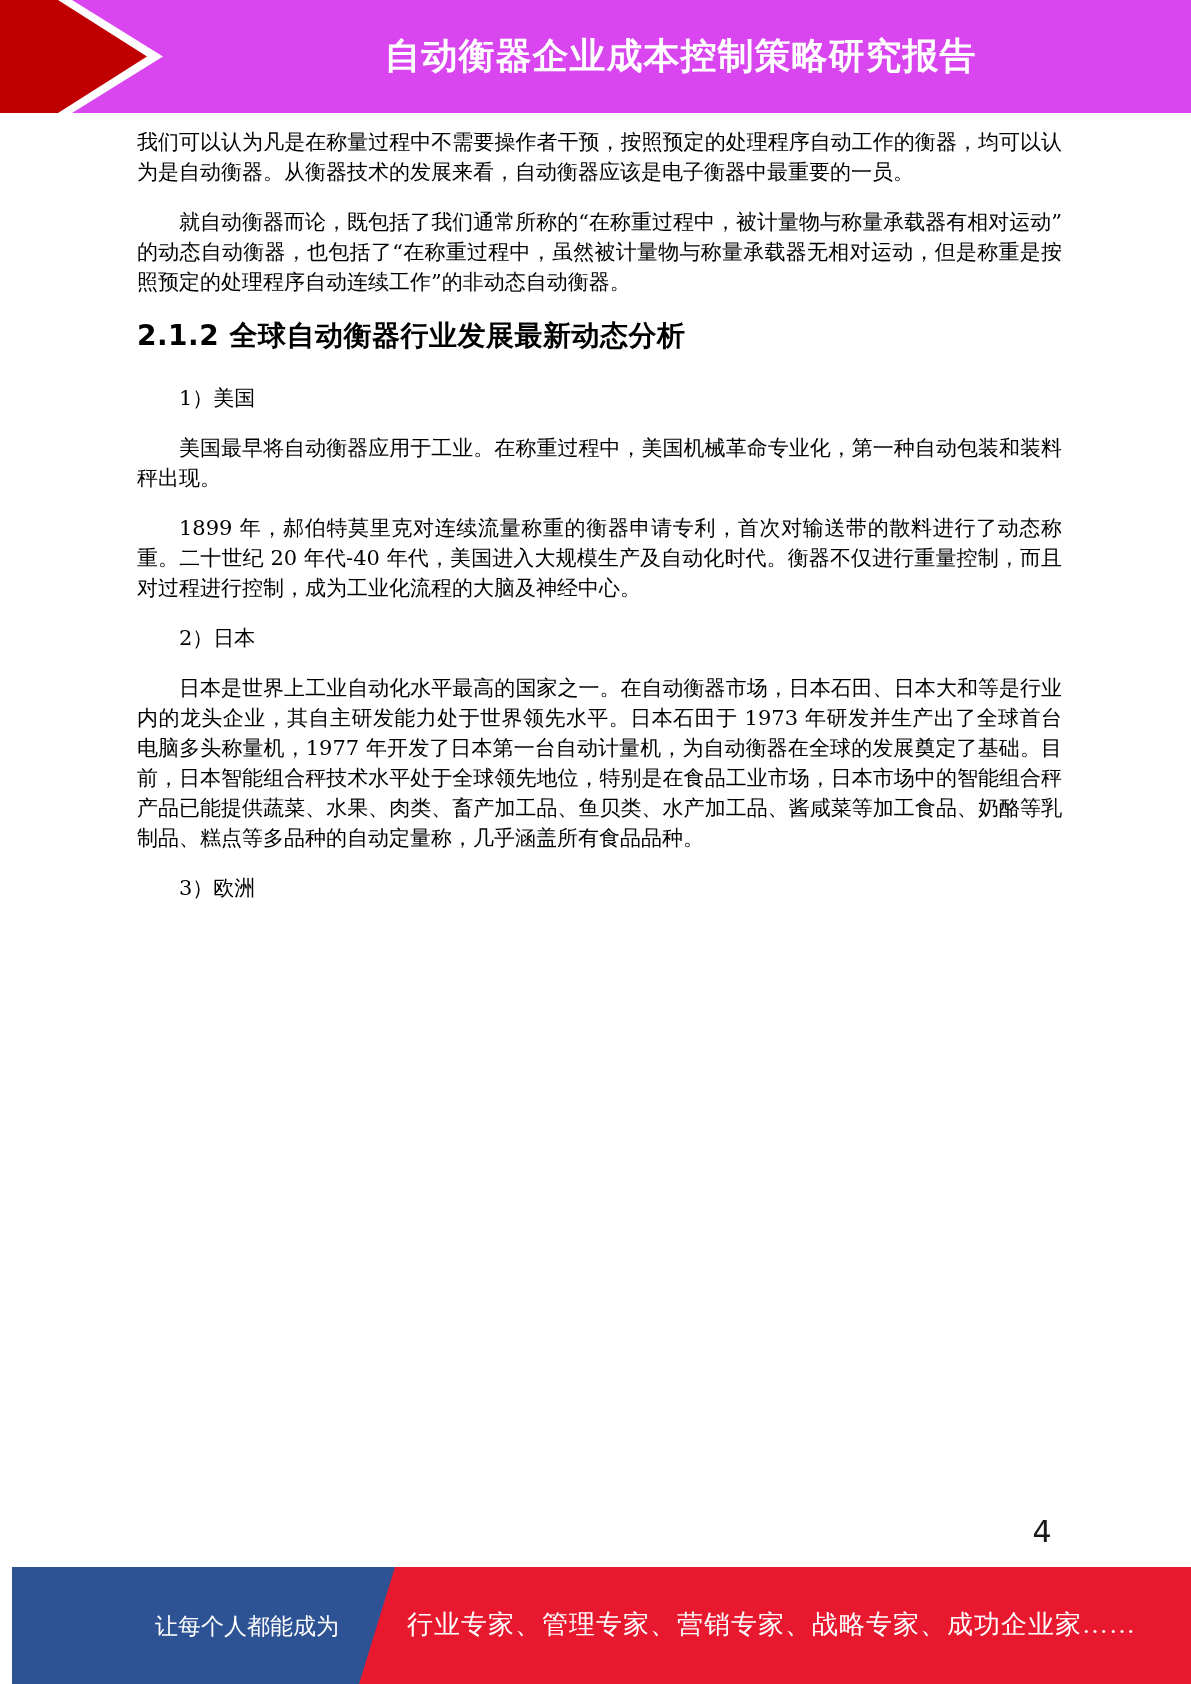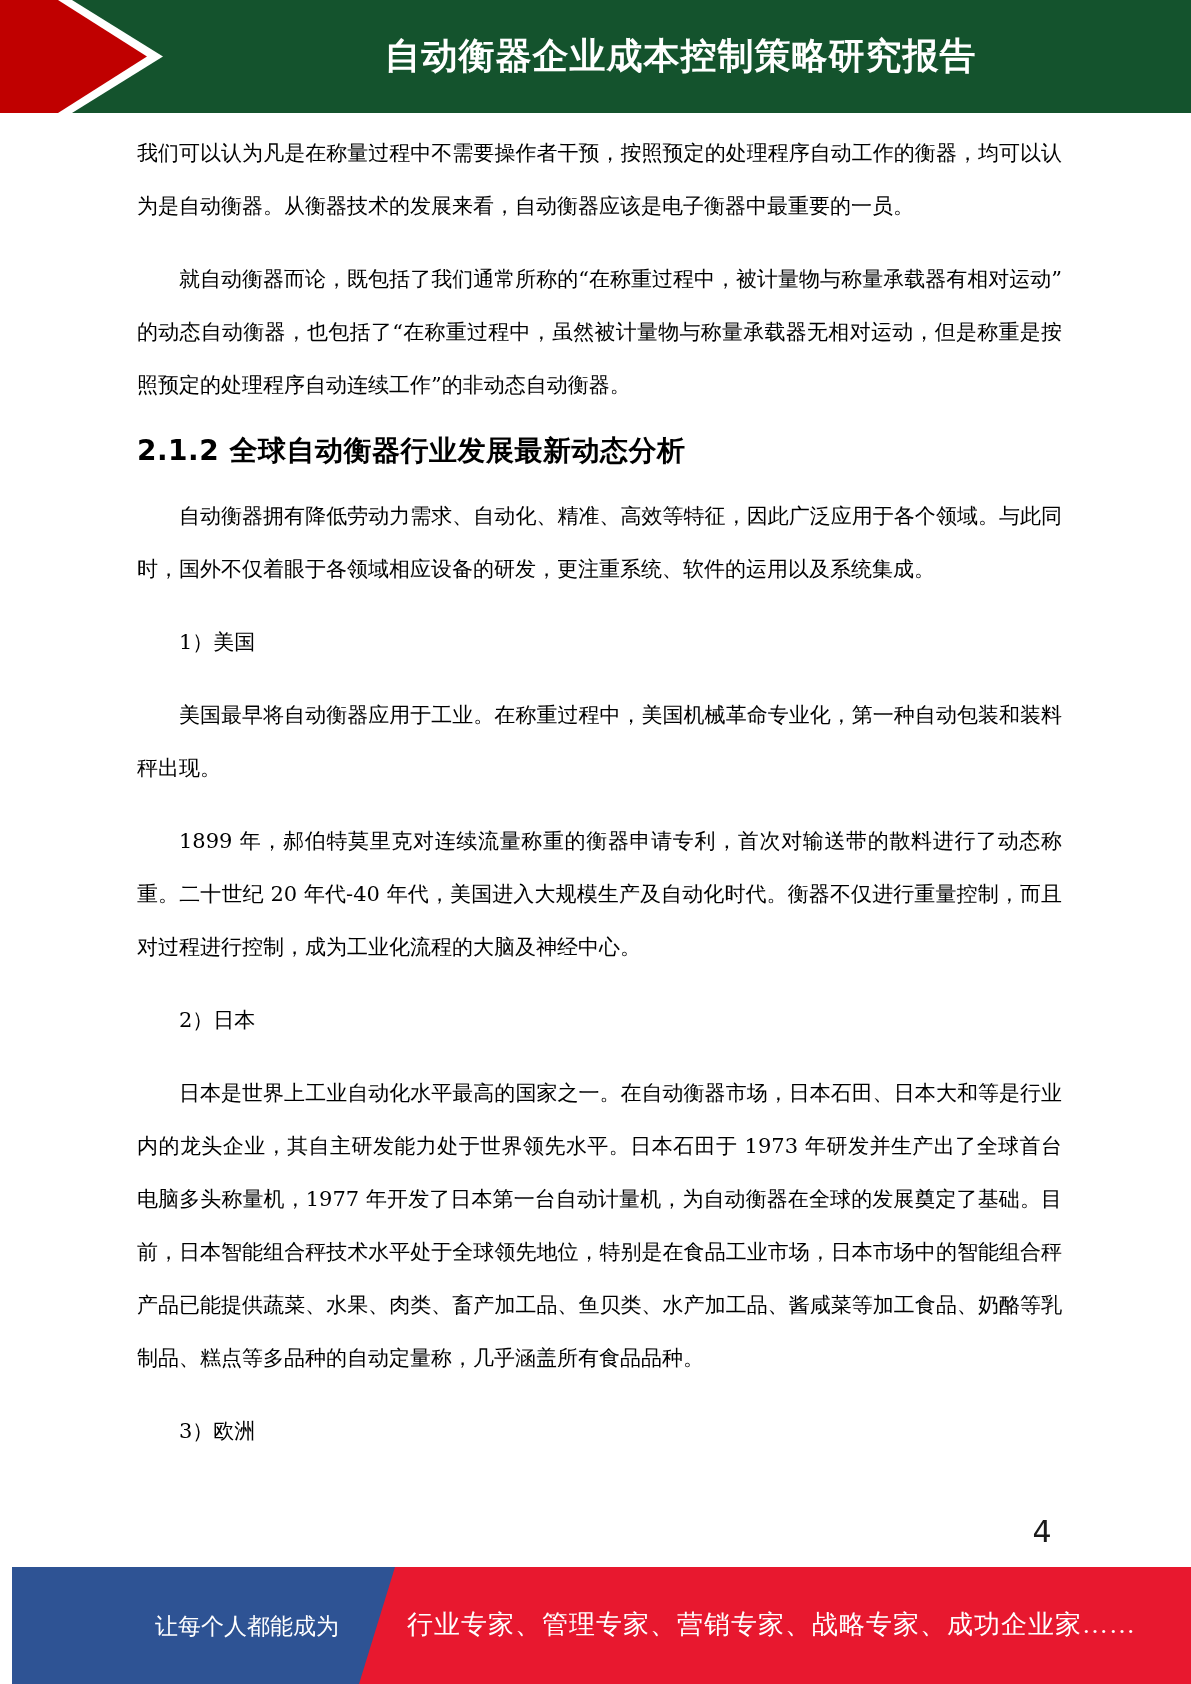--- a/index.html
+++ b/index.html
@@ -34,27 +34,27 @@
   }
 
   
   .doc-body {
     position:absolute; top:113px; left:137px;
     width:925px;
     padding-top:14px;
   }
   .doc-body p {
     margin:0 0 20px 0;
-    font-size:21px; line-height:53px;
+    font-size:21px; line-height:30px;
     text-align:justify;
     text-indent:2em;
   }
   .doc-body p.no-indent { text-indent:0; }
   .doc-body h2 {
-    margin:10px 0 20px 0;
+    margin:10px 0 28px 0;
     font-family:"DejaVu Sans", sans-serif;
     font-size:28px; font-weight:bold;
     letter-spacing:0.5px;
   }
 
   
   .page-number {
     position:absolute; left:1022px; top:1514px;
     width:40px; text-align:center;
     font-family:"DejaVu Sans", sans-serif;
@@ -86,33 +86,32 @@
     font-family:Liberation Serif, serif;
     letter-spacing:1px;
     white-space:nowrap;
   }
 </style>
 </head>
 <body>
 
 <div class="page">
 
-  <header class="banner" style="background: #14532d;">
+  <header class="banner" style="background: #d946ef;">
     <svg class="banner-chevron" viewBox="0 0 170 113" preserveAspectRatio="none" aria-hidden="true">
       <polygon points="0,0 72,0 163,56.5 72,113 0,113" fill="#FFFFFF"></polygon>
       <polygon points="0,0 58,0 147,56.5 58,113 0,113" fill="#C00000"></polygon>
     </svg>
     <h1 class="banner-title" style="color: rgb(255, 255, 255);">自动衡器企业成本控制策略研究报告</h1>
   </header>
 
   <main class="doc-body" id="doc-body" style="color: rgb(0, 0, 0);">
       <p class="no-indent">我们可以认为凡是在称量过程中不需要操作者干预，按照预定的处理程序自动工作的衡器，均可以认为是自动衡器。从衡器技术的发展来看，自动衡器应该是电子衡器中最重要的一员。</p>
       <p>就自动衡器而论，既包括了我们通常所称的“在称重过程中，被计量物与称量承载器有相对运动”的动态自动衡器，也包括了“在称重过程中，虽然被计量物与称量承载器无相对运动，但是称重是按照预定的处理程序自动连续工作”的非动态自动衡器。</p>
       <h2>2.1.2 全球自动衡器行业发展最新动态分析</h2>
-      <p>自动衡器拥有降低劳动力需求、自动化、精准、高效等特征，因此广泛应用于各个领域。与此同时，国外不仅着眼于各领域相应设备的研发，更注重系统、软件的运用以及系统集成。</p>
       <p>1）美国</p>
       <p>美国最早将自动衡器应用于工业。在称重过程中，美国机械革命专业化，第一种自动包装和装料秤出现。</p>
       <p>1899 年，郝伯特莫里克对连续流量称重的衡器申请专利，首次对输送带的散料进行了动态称重。二十世纪 20 年代-40 年代，美国进入大规模生产及自动化时代。衡器不仅进行重量控制，而且对过程进行控制，成为工业化流程的大脑及神经中心。</p>
       <p>2）日本</p>
       <p>日本是世界上工业自动化水平最高的国家之一。在自动衡器市场，日本石田、日本大和等是行业内的龙头企业，其自主研发能力处于世界领先水平。日本石田于 1973 年研发并生产出了全球首台电脑多头称量机，1977 年开发了日本第一台自动计量机，为自动衡器在全球的发展奠定了基础。目前，日本智能组合秤技术水平处于全球领先地位，特别是在食品工业市场，日本市场中的智能组合秤产品已能提供蔬菜、水果、肉类、畜产加工品、鱼贝类、水产加工品、酱咸菜等加工食品、奶酪等乳制品、糕点等多品种的自动定量称，几乎涵盖所有食品品种。</p>
       <p>3）欧洲</p>
     </main>
 
   <div class="page-number">4</div>
 

